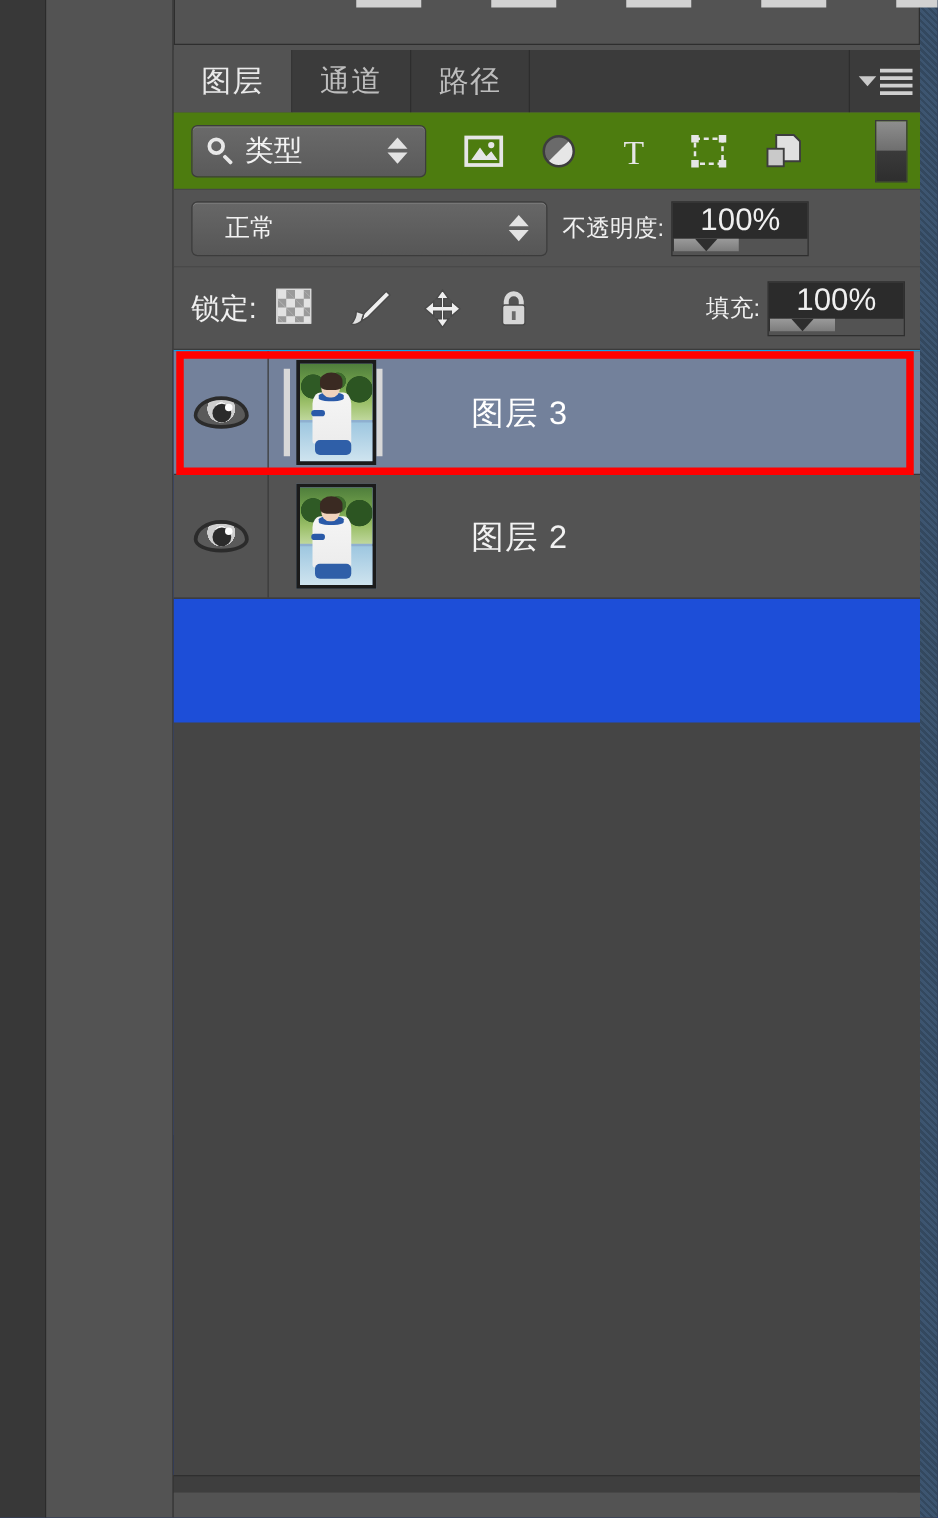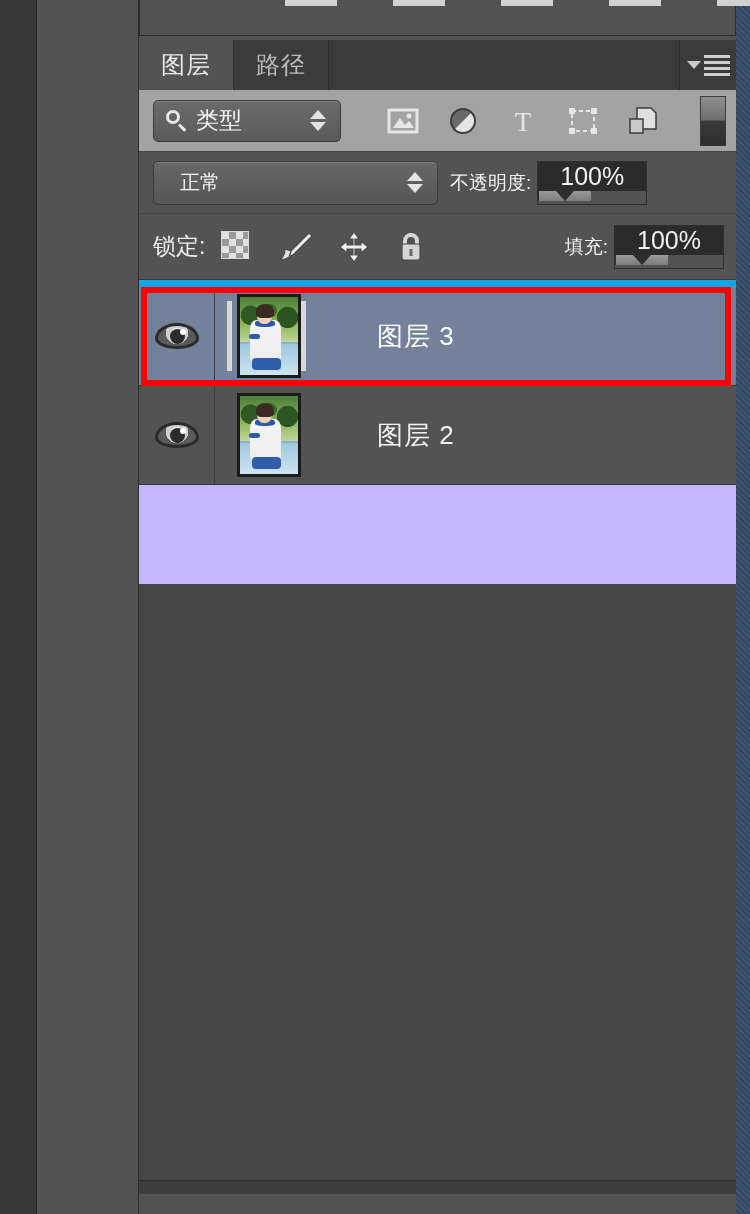--- a/index.html
+++ b/index.html
@@ -52,22 +52,22 @@
   .panel-menu{
     width:56px;display:flex;align-items:center;justify-content:center;gap:3px;
   }
   .pm-tri{width:0;height:0;border-left:7px solid transparent;border-right:7px solid transparent;border-top:8px solid #c9c9c9;}
   .pm-lines{display:flex;flex-direction:column;gap:3px;}
   .pm-lines i{display:block;width:26px;height:3px;background:#cfcfcf;}
 
   
   .filter-row{
     position:absolute;left:0;top:90px;width:597px;height:62px;
-    background:#a3a3a3;border-bottom:1px solid #474747;
-    display:flex;align-items:center;box-sizing:border-box;gap:16px;
+    background:#4d7c0f;border-bottom:1px solid #474747;
+    display:flex;align-items:center;box-sizing:border-box;
   }
   .filter-select{
     margin-left:14px;width:188px;height:42px;border-radius:5px;
     background:linear-gradient(#6a6a6a,#5a5a5a);
     border:1px solid #3c3c3c;box-shadow:inset 0 1px 0 #818181;
     display:flex;align-items:center;box-sizing:border-box;
   }
   .mag{position:relative;width:22px;height:22px;margin-left:12px;flex:none;}
   .mag .ring{position:absolute;left:0;top:0;width:14px;height:14px;border:3px solid #e8e8e8;border-radius:50%;box-sizing:border-box;}
   .mag .handle{position:absolute;left:13px;top:13px;width:9px;height:3px;background:#e8e8e8;transform:rotate(45deg);transform-origin:left center;border-radius:1px;}
@@ -127,21 +127,21 @@
     width:28px;height:28px;border:1px solid #d8d8d8;box-sizing:border-box;
     background-image:
       linear-gradient(45deg,#9a9a9a 25%,transparent 25%,transparent 75%,#9a9a9a 75%),
       linear-gradient(45deg,#9a9a9a 25%,transparent 25%,transparent 75%,#9a9a9a 75%);
     background-size:14px 14px;background-position:0 0,7px 7px;background-color:#e2e2e2;
   }
 
   
   .layer-list{
     position:absolute;left:0;top:280px;width:597px;height:900px;
-    background:#c4b5fd;border-top:7px solid #0ea5e9;box-sizing:border-box;
+    background:#1d4ed8;border-top:1px solid #0ea5e9;box-sizing:border-box;
   }
   .layer-row{
     position:relative;height:99px;display:flex;align-items:center;
     border-bottom:1px solid #363636;box-sizing:border-box;
     background:#535353;
   }
   .layer-row.selected{background:#73819b;}
   .eye-cell{
     width:76px;height:100%;display:flex;align-items:center;justify-content:center;
     border-right:1px solid #3a3a3a;box-sizing:border-box;flex:none;
@@ -240,20 +240,23 @@
       <i></i>
       <i></i>
       <i></i>
       <i></i>
     </div>
   </div>
 
   <div class="tabstrip">
     <div class="tab active">
       <span>图层</span>
+    </div>
+    <div class="tab">
+      <span>通道</span>
     </div>
     <div class="tab">
       <span>路径</span>
     </div>
     <div class="tab-fill"></div>
     <div class="panel-menu">
       <div class="pm-tri"></div>
       <div class="pm-lines">
         <i></i>
           <i></i>

